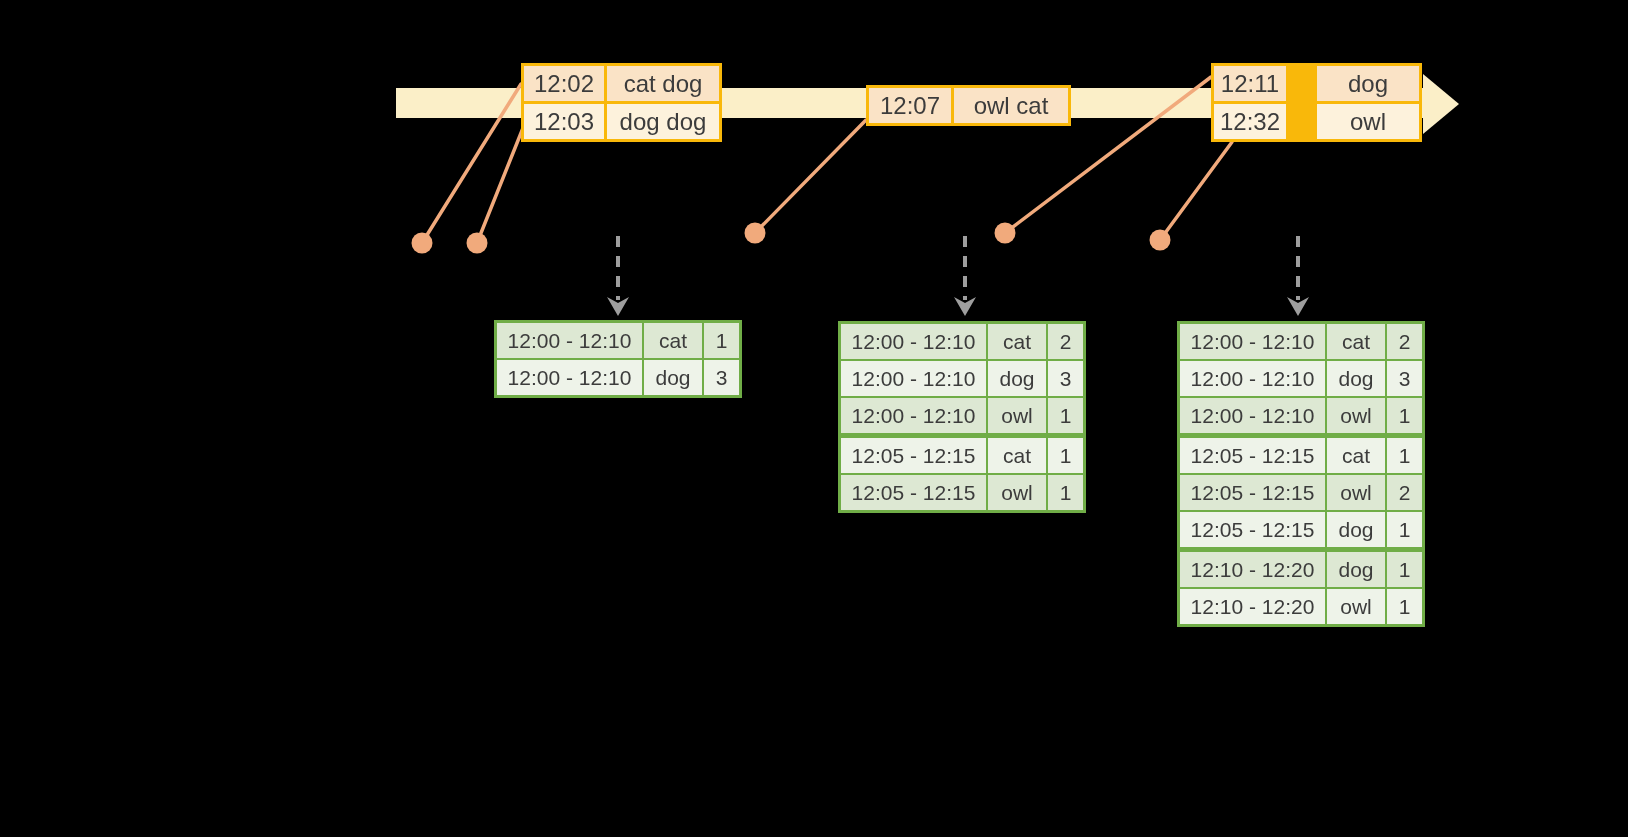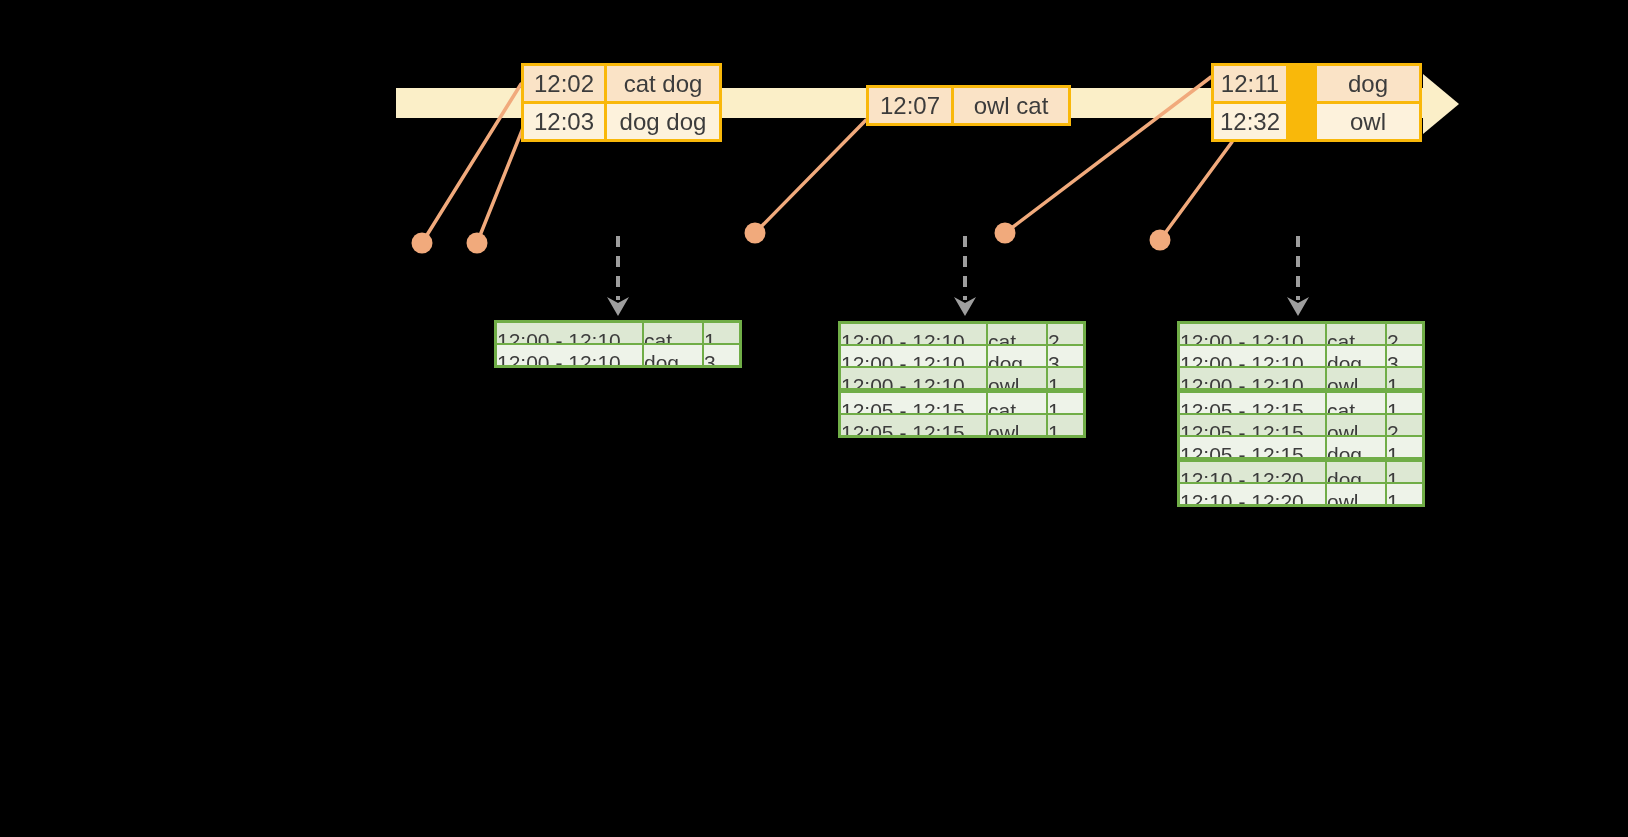--- a/index.html
+++ b/index.html
@@ -42,21 +42,21 @@
     background:var(--result-border,#70ad47);
     padding:3px;font-size:21px;
   }
   .g1{left:494px;top:320px;}
   .g2{left:838px;top:321px;}
   .g3{left:1177px;top:321px;}
   .grow{display:grid;grid-template-columns:145px 58px 35px;gap:2px;}
   .grow + .grow{margin-top:2px;}
   .grow.gsep{margin-top:5px;}
   .gcell{
-    height:20px;line-height:35px;white-space:nowrap;
+    height:35px;line-height:35px;text-align:center;white-space:nowrap;
     overflow:hidden;
   }
   .gfill-a{background:var(--result-row-a,#dde8d3);}
   .gfill-b{background:var(--result-row-b,#eef3e9);}
 </style>
 </head>
 <body>
 
 <div id="stage">
 

